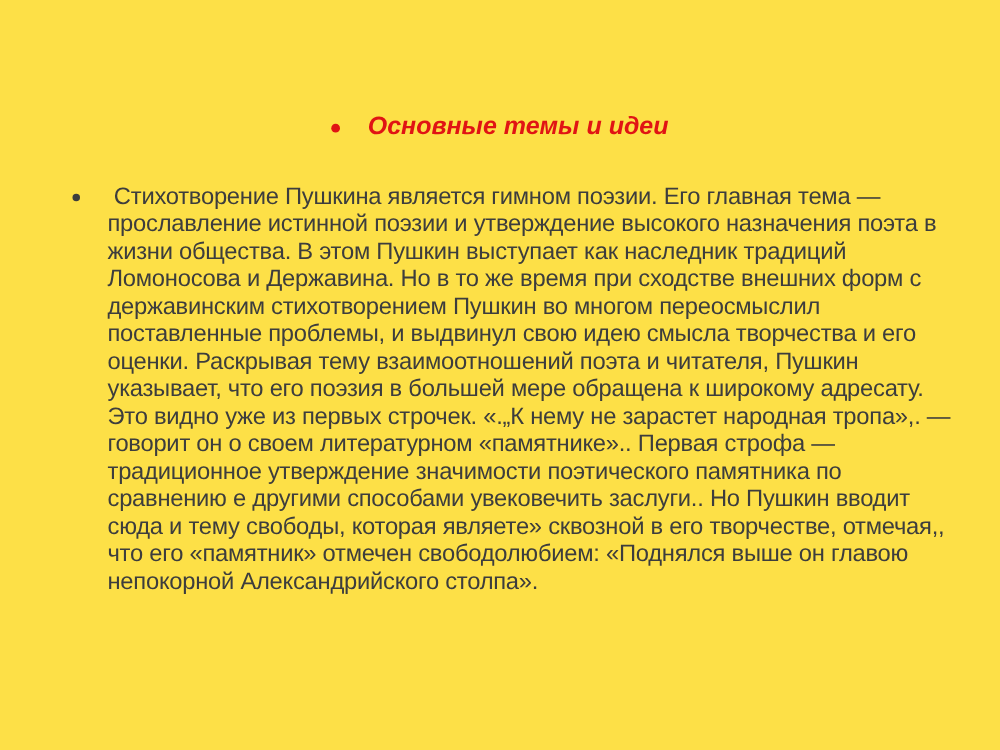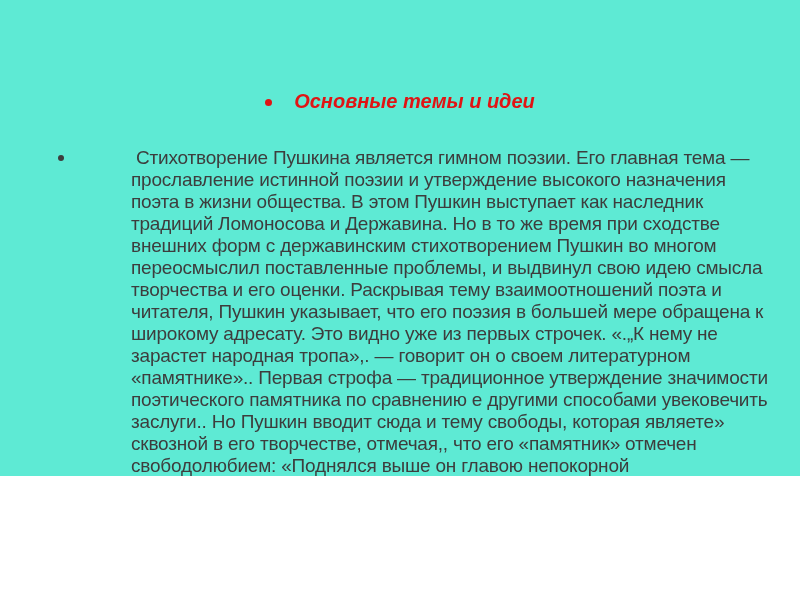--- a/index.html
+++ b/index.html
@@ -2,22 +2,22 @@
 <html><head>
   <meta charset="utf-8">
   <style>
     * { margin: 0; padding: 0; box-sizing: border-box; }
     html, body { width: 800px; height: 600px; background: #ffffff; }
     body { font-family: "Liberation Sans", "DejaVu Sans", sans-serif; }
 
     .slide {
       position: relative;
       width: 800px;
-      height: 476px;
-      background: #5eead4;
+      height: 600px;
+      background: #fde047;
       overflow: hidden;
     }
 
     .title-row {
       display: flex;
       justify-content: center;
       align-items: baseline;
       margin-top: 89px;
     }
     .title-bullet {
@@ -38,21 +38,20 @@
       letter-spacing: 0px;
       line-height: 24px;
     }
 
     .body-row {
       display: flex;
       align-items: flex-start;
       margin-top: 34px;
       padding-left: 58px;
       padding-right: 30px;
-      gap: 45px;
     }
     .body-bullet {
       width: 6px;
       height: 6px;
       border-radius: 50%;
       background: #3d3d3d;
       margin-top: 8px;
       margin-right: 22px;
       flex: 0 0 auto;
     }

